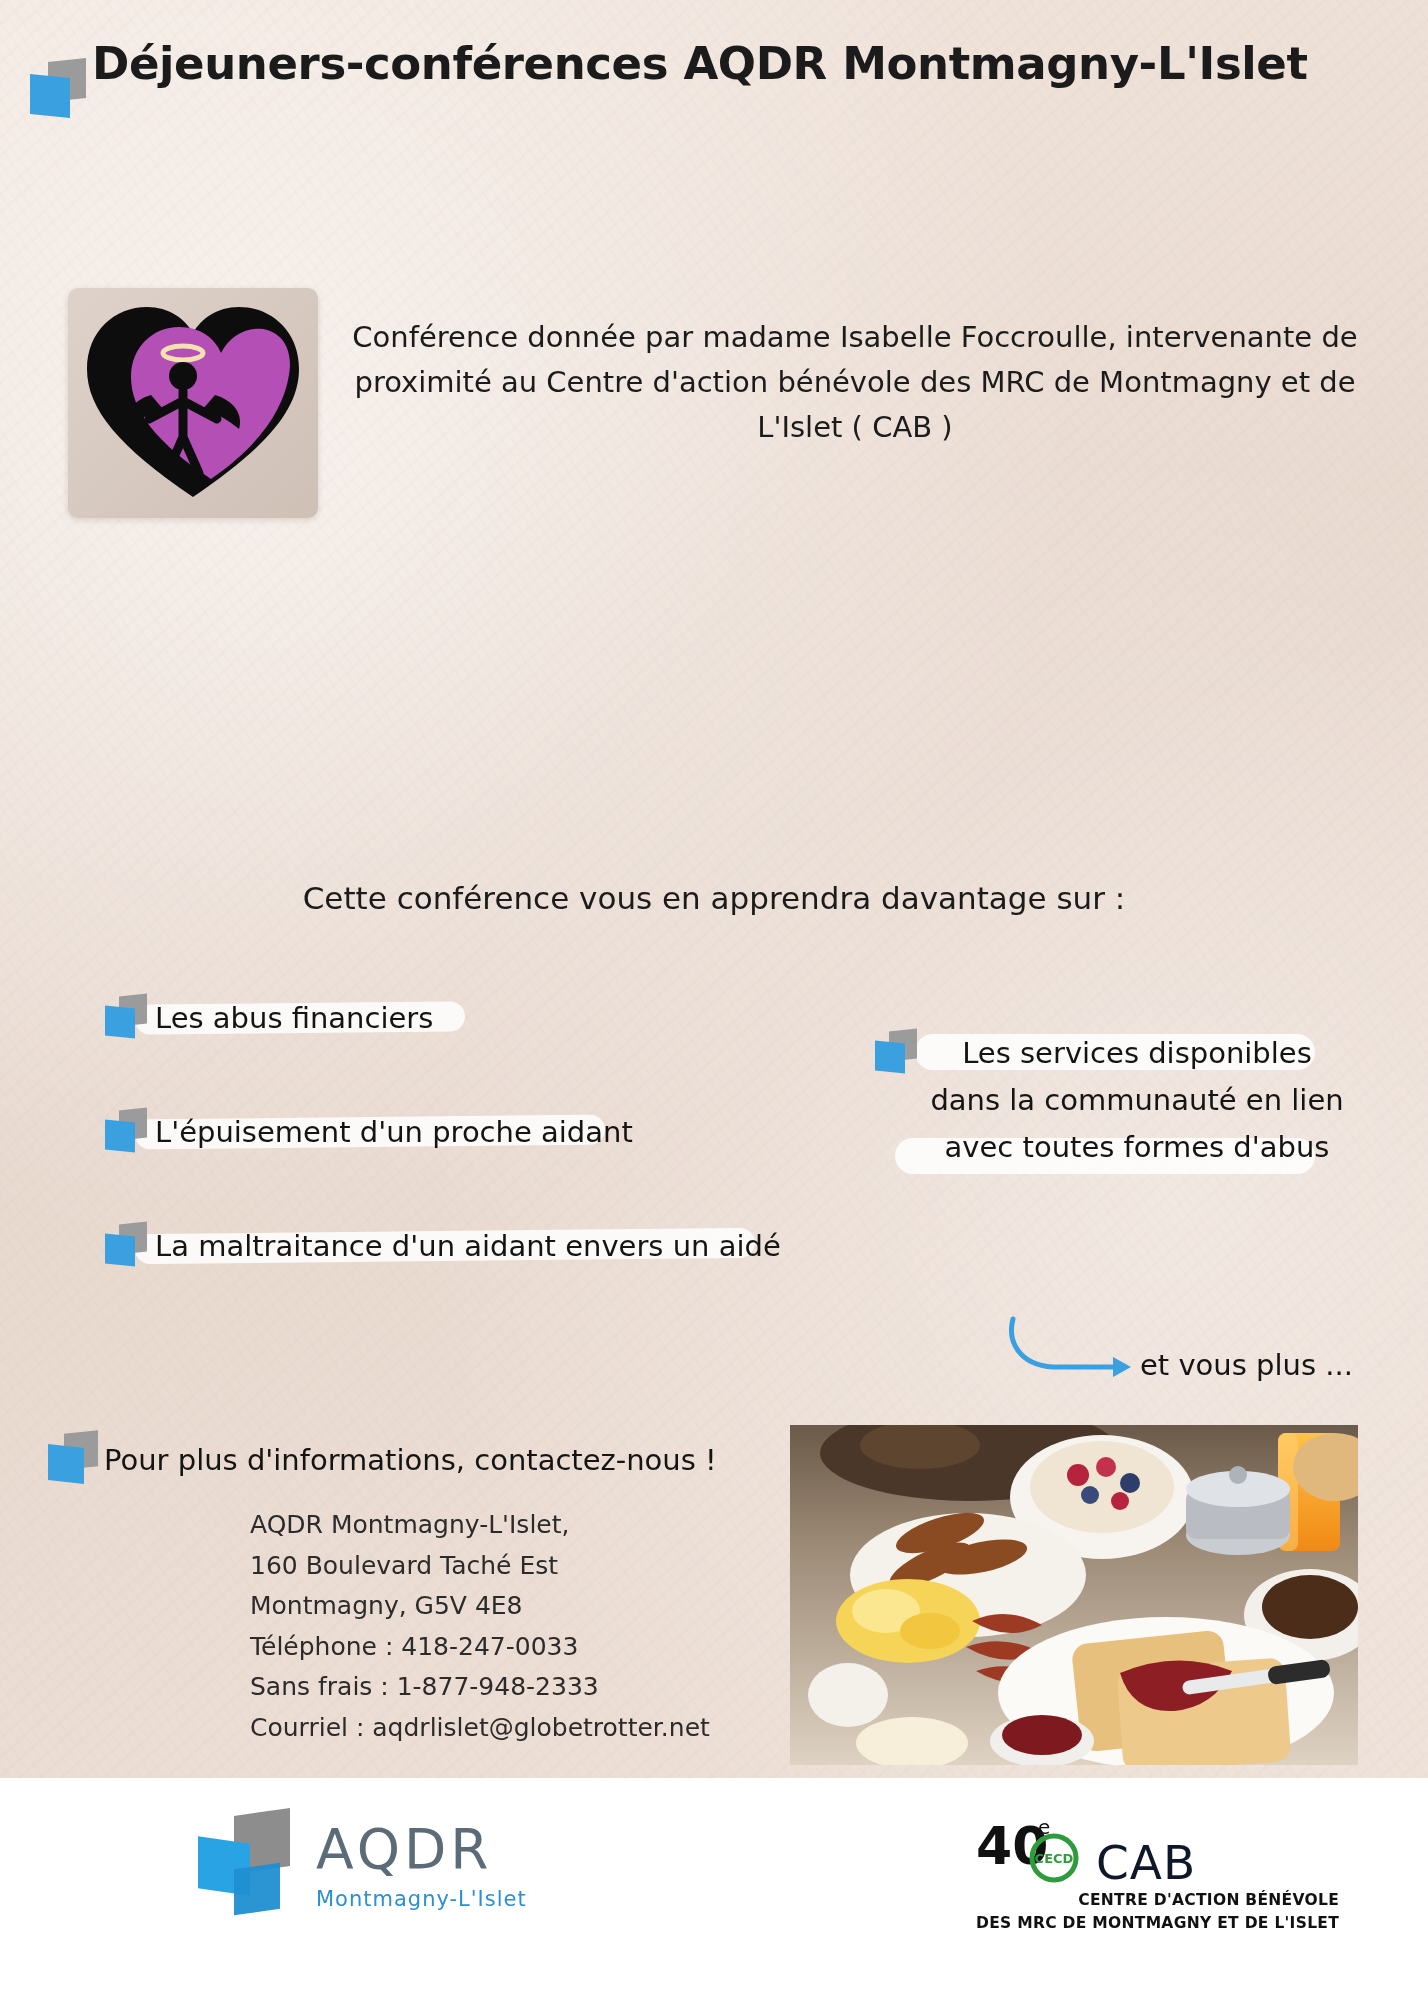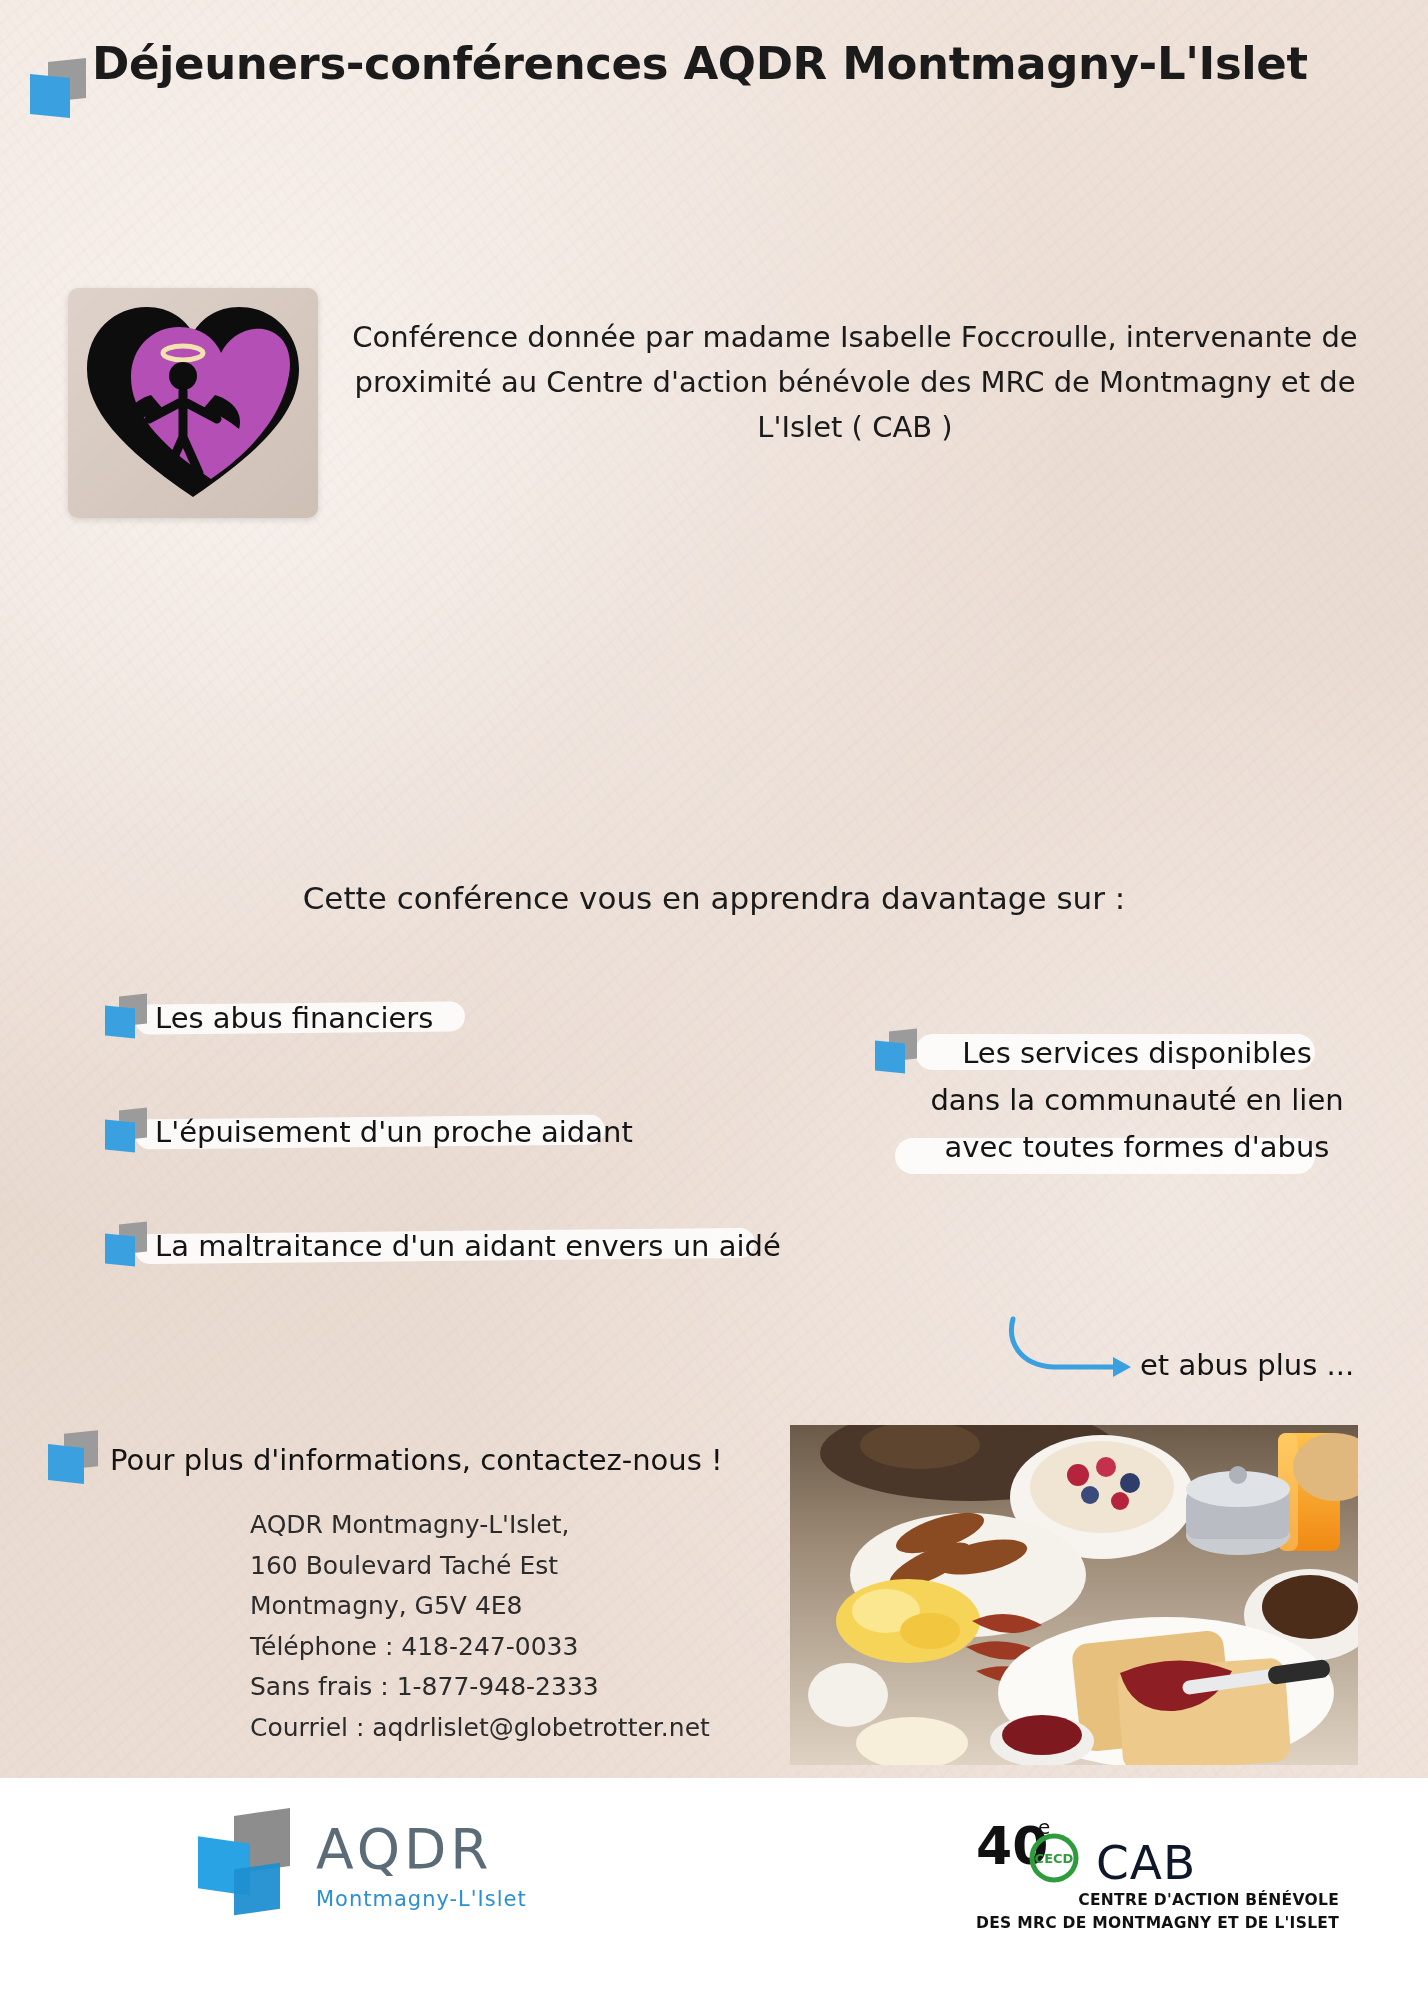--- a/index.html
+++ b/index.html
@@ -255,21 +255,21 @@
     top: 1432px;
     display: flex;
     align-items: center;
   }
   .contact-head .cube { width: 56px; height: 56px; }
   .contact-head .cube i.back { width: 34px; height: 36px; left: 16px; }
   .contact-head .cube i.front { width: 36px; height: 36px; top: 14px; }
   .contact-head .ctext {
     font-size: 29px;
     color: #141414;
-    margin-left: 6px;
+    margin-left: 0;
   }
   .contact-block {
     position: absolute;
     left: 250px;
     top: 1505px;
     font-size: 25px;
     line-height: 1.62;
     color: #2b2b2b;
     text-align: left;
   }
@@ -429,21 +429,21 @@
       </span>
     <span class="rtext">Les services disponibles dans la communauté en lien avec toutes formes d'abus</span>
   </div>
 
   <div class="arrow-wrap">
     <svg width="140" height="70" viewBox="0 0 140 70" xmlns="http://www.w3.org/2000/svg">
       <path d="M8 4 C 2 26, 14 50, 48 52 L 118 52" fill="none" stroke="#3aa0e0" stroke-width="5" stroke-linecap="round"></path>
       <path d="M108 42 L 126 52 L 108 62 Z" fill="#3aa0e0"></path>
     </svg>
   </div>
-  <div class="more-text">et abus plus ...</div>
+  <div class="more-text">et vous plus ...</div>
 
   <div class="contact-head">
     <span class="cube">
         <i class="back"></i>
         <i class="front"></i>
       </span>
     <span class="ctext">Pour plus d'informations,  contactez-nous !</span>
   </div>
 
   <div class="contact-block">

